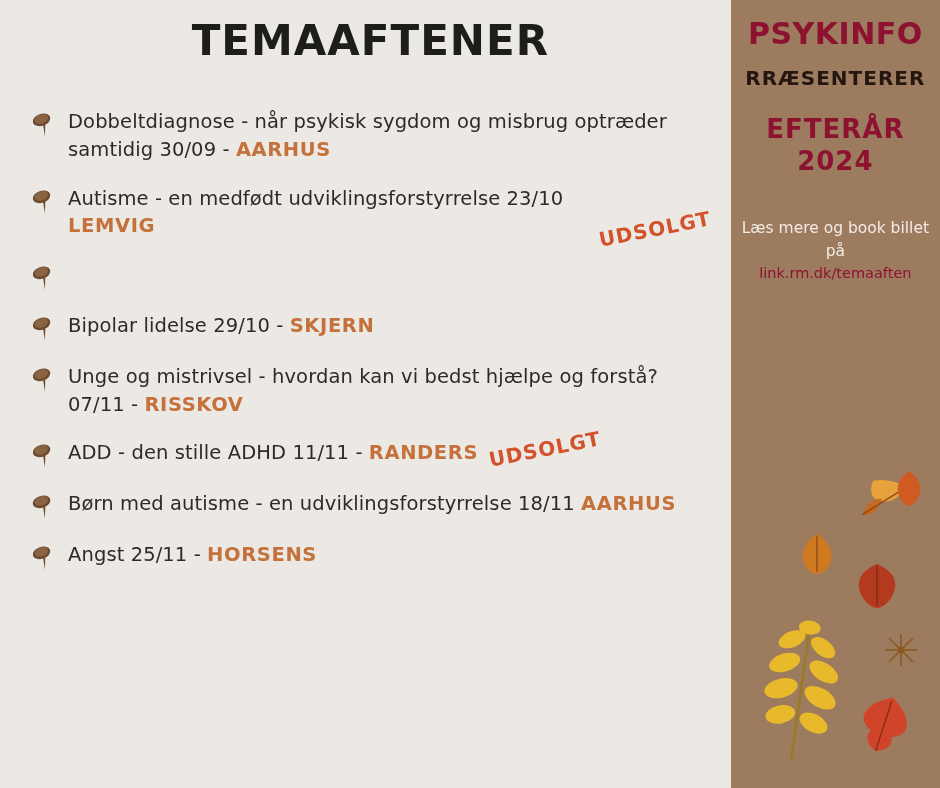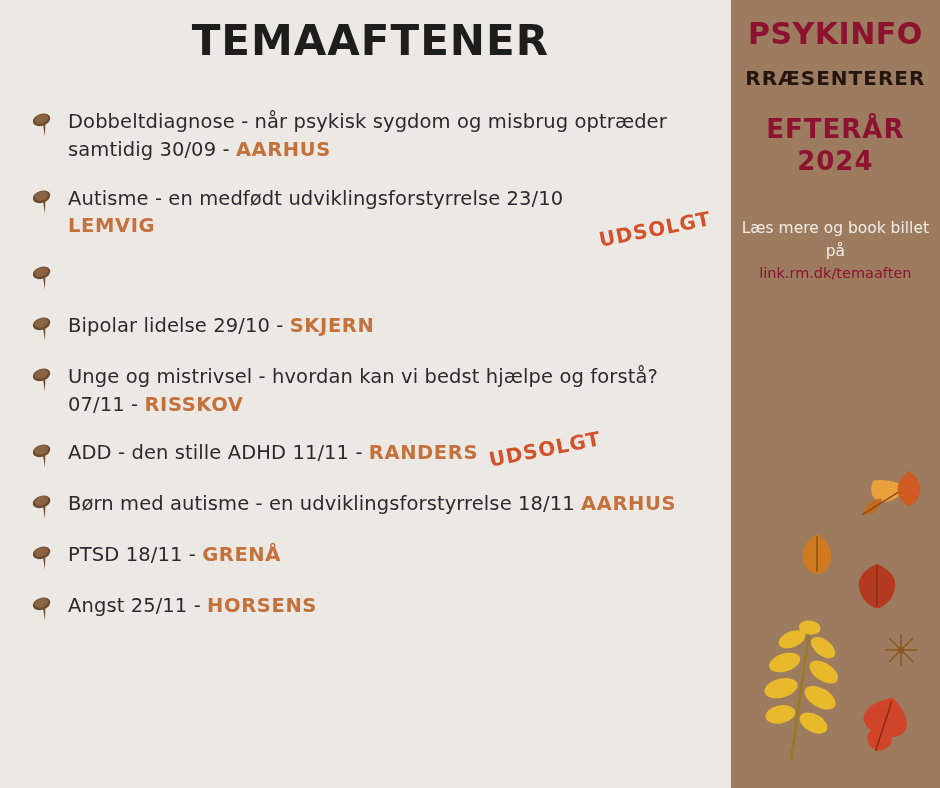--- a/index.html
+++ b/index.html
@@ -239,34 +239,20 @@
                 <ellipse cx="13" cy="8" rx="7" ry="4.5" fill="#8a6342"></ellipse>
                 <path d="M13 14 L11 26 L15 15 Z" fill="#6b4a2f"></path>
               </g>
             </svg>
         </div>
         <div class="evtext">
           <span>Børn med autisme - en udviklingsforstyrrelse 18/11 </span><span class="city">AARHUS</span>
         </div>
       </div>
 
-      <div class="event">
-        <div class="pin">
-          <svg width="30" height="28" viewBox="0 0 30 28">
-              <g transform="rotate(-18 15 14)">
-                <ellipse cx="13" cy="9" rx="9" ry="6" fill="#6b4a2f"></ellipse>
-                <ellipse cx="13" cy="8" rx="7" ry="4.5" fill="#8a6342"></ellipse>
-                <path d="M13 14 L11 26 L15 15 Z" fill="#6b4a2f"></path>
-              </g>
-            </svg>
-        </div>
-        <div class="evtext">
-          <span>PTSD 18/11 - </span><span class="city">GRENÅ</span>
-        </div>
-      </div>
 
       <div class="event">
         <div class="pin">
           <svg width="30" height="28" viewBox="0 0 30 28">
               <g transform="rotate(-18 15 14)">
                 <ellipse cx="13" cy="9" rx="9" ry="6" fill="#6b4a2f"></ellipse>
                 <ellipse cx="13" cy="8" rx="7" ry="4.5" fill="#8a6342"></ellipse>
                 <path d="M13 14 L11 26 L15 15 Z" fill="#6b4a2f"></path>
               </g>
             </svg>

